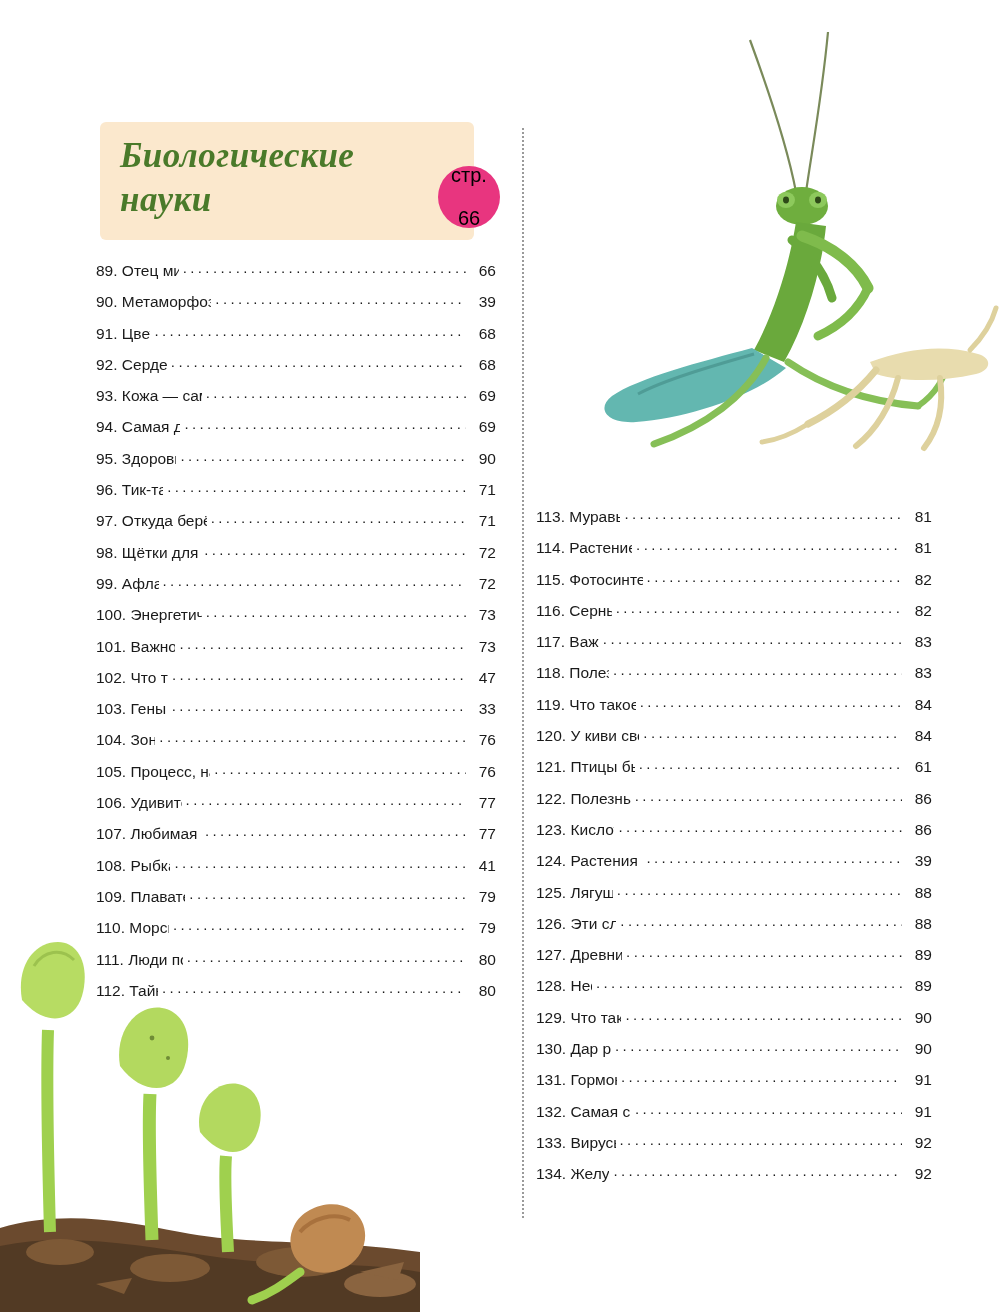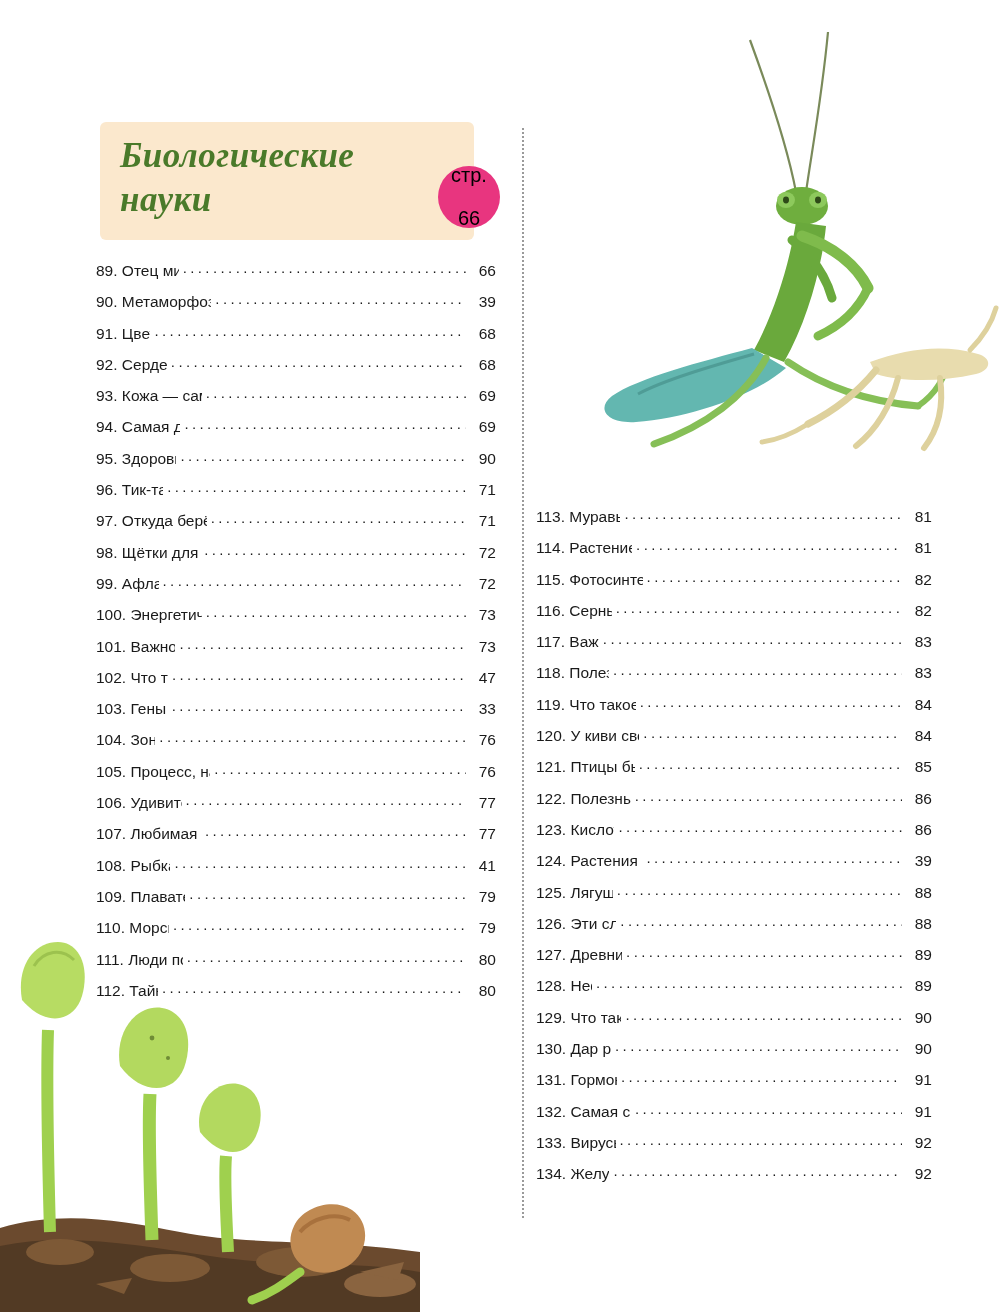--- a/index.html
+++ b/index.html
@@ -360,21 +360,21 @@
       <span class="toc-page">84</span>
     </div>
     <div class="toc-row">
       <span class="toc-label">120. У киви свой путь в эволюции</span>
       <span class="toc-dots">................................................................................</span>
       <span class="toc-page">84</span>
     </div>
     <div class="toc-row">
       <span class="toc-label">121. Птицы были динозаврами!</span>
       <span class="toc-dots">................................................................................</span>
-      <span class="toc-page">85</span>
+      <span class="toc-page">61</span>
     </div>
     <div class="toc-row">
       <span class="toc-label">122. Полезные гиббереллины</span>
       <span class="toc-dots">................................................................................</span>
       <span class="toc-page">86</span>
     </div>
     <div class="toc-row">
       <span class="toc-label">123. Кислотный гормон</span>
       <span class="toc-dots">................................................................................</span>
       <span class="toc-page">86</span>

